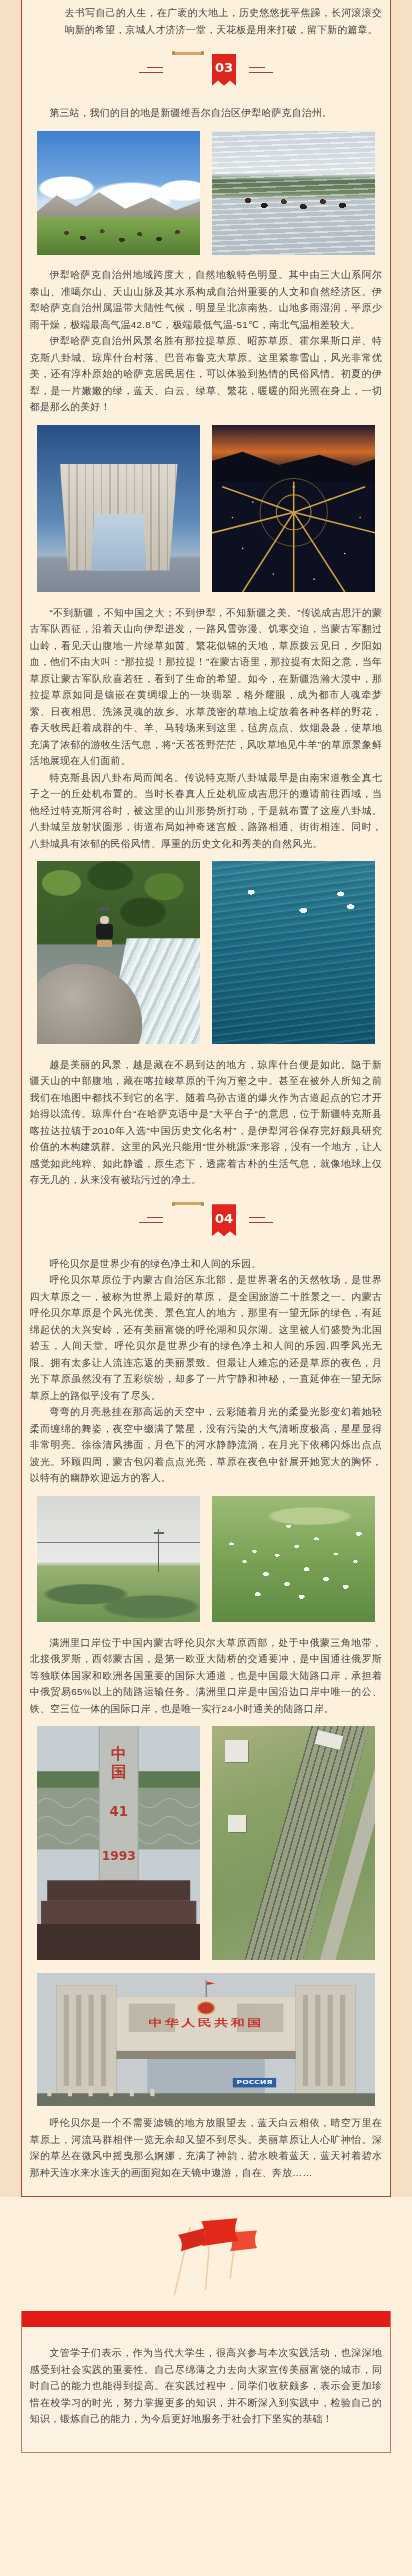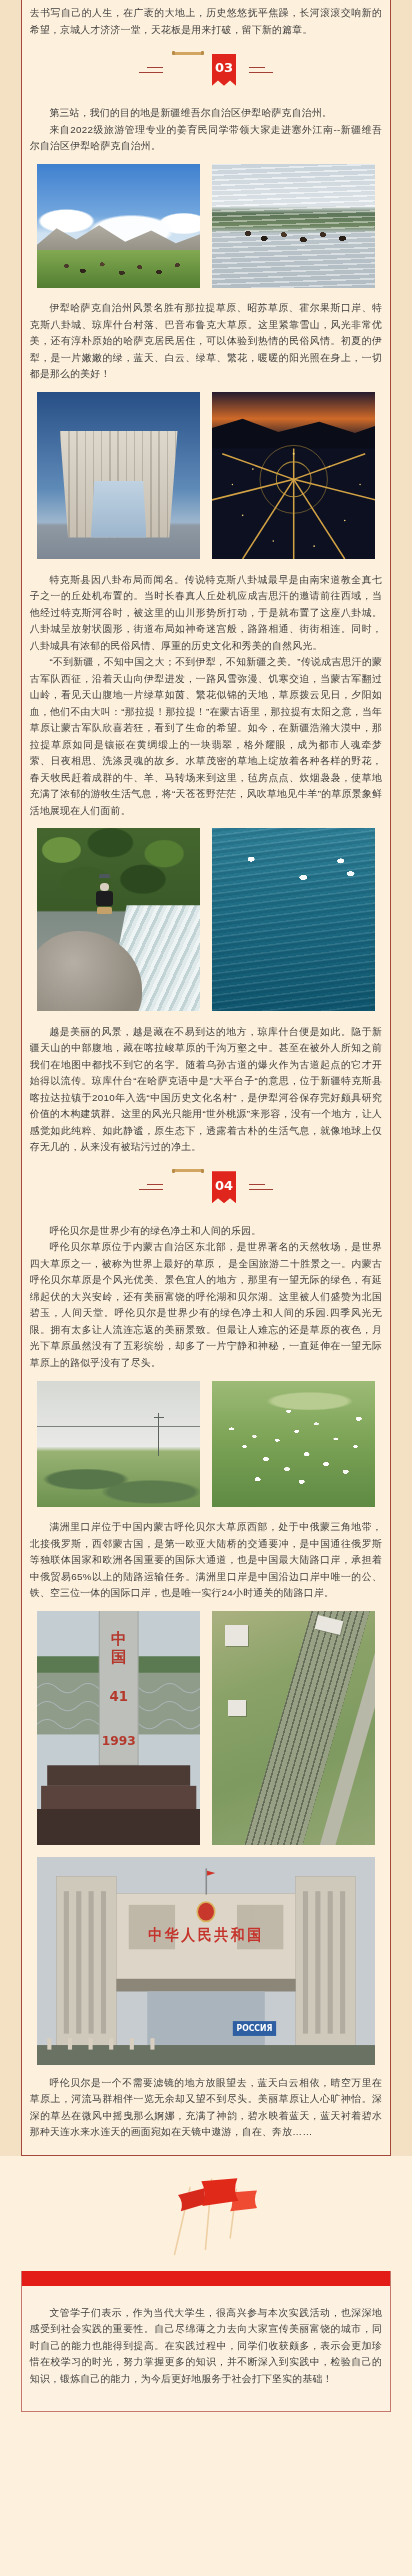--- a/index.html
+++ b/index.html
@@ -20,21 +20,21 @@
     padding:5.2px 8.2px 14.4px;
   }
   p.para{
     margin:0;
     font-size:9.8px;
     line-height:16.5px;
     text-align:justify;
     text-indent:2em;
     letter-spacing:0.3px;
   }
-  p.para.noindent{text-indent:0;}
+  p.para.noindent{text-indent:0;margin-left:35px;}
 
   
   .divider{
     display:flex;align-items:center;justify-content:center;
     gap:13.4px;margin:15.5px 0 19.6px;
   }
   .deco{width:24px;}
   .deco .l1{height:1px;background:#a43f35;width:15.5px;margin-bottom:4.1px;}
   .deco .l2{height:1px;background:#a43f35;width:24px;}
   .deco.left .l1{margin-left:auto;}
@@ -60,21 +60,21 @@
     font-family:"DejaVu Sans",sans-serif;
     margin-top:-4.1px;
   }
 
   
   .pair{display:flex;gap:11.3px;margin:9.3px 7.2px 12.4px;}
   .pair .ph{flex:1;}
   .single{margin:10.3px 7.2px 9.3px;}
   .ph{position:relative;overflow:hidden;background:#ccc;}
   .h240{height:124px;} .h325{height:167px;} .h356{height:183px;}
-  .h245{height:126px;} .h455{height:234px;} .h365{height:208px;}
+  .h245{height:126px;} .h455{height:234px;} .h365{height:133px;}
 
   
   .ph-meadow{
     background:
       radial-gradient(46px 19.6px at 18% 46%,#ffffff 55%,rgba(255,255,255,0) 62%),
       radial-gradient(67px 26px at 58% 54%,#fbfdff 55%,rgba(255,255,255,0) 63%),
       radial-gradient(41px 17.5px at 90% 48%,#ffffff 55%,rgba(255,255,255,0) 62%),
       linear-gradient(180deg,#3f80cf 0%,#74a8de 42%,#cfe2f2 56%,#d8e6f0 100%);
   }
   .ph-meadow::before{
@@ -239,27 +239,27 @@
             <span class="num">03</span>
           </div>
       </div>
       <div class="deco right">
           <div class="l1"></div>
           <div class="l2"></div>
         </div>
     </div>
 
     <p class="para">第三站，我们的目的地是新疆维吾尔自治区伊犁哈萨克自治州。</p>
-    <p class="para">来自2022级旅游管理专业的姜育民同学带领大家走进塞外江南--新疆维吾尔自治区伊犁哈萨克自治州。</p>
 
     <div class="pair">
       <div class="ph h240 ph-meadow"></div>
       <div class="ph h240 ph-horses"></div>
     </div>
 
+    <p class="para">伊犁哈萨克自治州地域跨度大，自然地貌特色明显。其中由三大山系阿尔泰山、准噶尔山、天山山脉及其水系构成自治州重要的人文和自然经济区。伊犁哈萨克自治州属温带大陆性气候，明显呈北凉南热。山地多雨湿润，平原少雨干燥，极端最高气温42.8℃，极端最低气温-51℃，南北气温相差较大。</p>
     <p class="para">伊犁哈萨克自治州风景名胜有那拉提草原、昭苏草原、霍尔果斯口岸、特克斯八卦城、琼库什台村落、巴音布鲁克大草原。这里紧靠雪山，风光非常优美，还有淳朴原始的哈萨克居民居住，可以体验到热情的民俗风情。初夏的伊犁，是一片嫩嫩的绿，蓝天、白云、绿草、繁花，暖暖的阳光照在身上，一切都是那么的美好！</p>
 
     <div class="pair">
       <div class="ph h325 ph-gatedusk">
         <div class="bldg"></div>
         <div class="hole"></div>
       </div>
       <div class="ph h325 svgph">
         <svg viewBox="0 0 320 325" preserveAspectRatio="none">
           <defs>
@@ -292,22 +292,22 @@
               <circle cx="120" cy="290" r="1.6"></circle>
               <circle cx="200" cy="300" r="1.6"></circle>
             <circle cx="40" cy="180" r="1.4"></circle>
               <circle cx="290" cy="180" r="1.4"></circle>
               <circle cx="160" cy="120" r="2"></circle>
           </g>
         </svg>
       </div>
     </div>
 
+    <p class="para">“不到新疆，不知中国之大；不到伊犁，不知新疆之美。”传说成吉思汗的蒙古军队西征，沿着天山向伊犁进发，一路风雪弥漫、饥寒交迫，当蒙古军翻过山岭，看见天山腹地一片绿草如茵、繁花似锦的天地，草原拨云见日，夕阳如血，他们不由大叫：“那拉提！那拉提！”在蒙古语里，那拉提有太阳之意，当年草原让蒙古军队欣喜若狂，看到了生命的希望。如今，在新疆浩瀚大漠中，那拉提草原如同是镶嵌在黄绸缎上的一块翡翠，格外耀眼，成为都市人魂牵梦萦、日夜相思、洗涤灵魂的故乡。水草茂密的草地上绽放着各种各样的野花，春天牧民赶着成群的牛、羊、马转场来到这里，毡房点点、炊烟袅袅，使草地充满了浓郁的游牧生活气息，将“天苍苍野茫茫，风吹草地见牛羊”的草原景象鲜活地展现在人们面前。</p>
     <p class="para">特克斯县因八卦布局而闻名。传说特克斯八卦城最早是由南宋道教全真七子之一的丘处机布置的。当时长春真人丘处机应成吉思汗的邀请前往西域，当他经过特克斯河谷时，被这里的山川形势所打动，于是就布置了这座八卦城。八卦城呈放射状圆形，街道布局如神奇迷宫般，路路相通、街街相连。同时，八卦城具有浓郁的民俗风情、厚重的历史文化和秀美的自然风光。</p>
-    <p class="para">“不到新疆，不知中国之大；不到伊犁，不知新疆之美。”传说成吉思汗的蒙古军队西征，沿着天山向伊犁进发，一路风雪弥漫、饥寒交迫，当蒙古军翻过山岭，看见天山腹地一片绿草如茵、繁花似锦的天地，草原拨云见日，夕阳如血，他们不由大叫：“那拉提！那拉提！”在蒙古语里，那拉提有太阳之意，当年草原让蒙古军队欣喜若狂，看到了生命的希望。如今，在新疆浩瀚大漠中，那拉提草原如同是镶嵌在黄绸缎上的一块翡翠，格外耀眼，成为都市人魂牵梦萦、日夜相思、洗涤灵魂的故乡。水草茂密的草地上绽放着各种各样的野花，春天牧民赶着成群的牛、羊、马转场来到这里，毡房点点、炊烟袅袅，使草地充满了浓郁的游牧生活气息，将“天苍苍野茫茫，风吹草地见牛羊”的草原景象鲜活地展现在人们面前。</p>
 
     <div class="pair">
       <div class="ph h356 ph-stream">
         <div class="water"></div>
         <div class="rock"></div>
         <div class="figure">
           <div class="cap"></div>
             <div class="head"></div>
             <div class="body"></div>
             <div class="shorts"></div>
@@ -330,20 +330,21 @@
           </div>
       </div>
       <div class="deco right">
           <div class="l1"></div>
           <div class="l2"></div>
         </div>
     </div>
 
     <p class="para">呼伦贝尔是世界少有的绿色净土和人间的乐园。</p>
     <p class="para">呼伦贝尔草原位于内蒙古自治区东北部，是世界著名的天然牧场，是世界四大草原之一，被称为世界上最好的草原， 是全国旅游二十胜景之一。内蒙古呼伦贝尔草原是个风光优美、景色宜人的地方，那里有一望无际的绿色，有延绵起伏的大兴安岭，还有美丽富饶的呼伦湖和贝尔湖。这里被人们盛赞为北国碧玉，人间天堂。呼伦贝尔是世界少有的绿色净土和人间的乐园.四季风光无限。拥有太多让人流连忘返的美丽景致。但最让人难忘的还是草原的夜色，月光下草原虽然没有了五彩缤纷，却多了一片宁静和神秘，一直延伸在一望无际草原上的路似乎没有了尽头。</p>
+    <p class="para">弯弯的月亮悬挂在那高远的天空中，云彩随着月光的柔曼光影变幻着她轻柔而缠绵的舞姿，夜空中缀满了繁星，没有污染的大气清晰度极高，星星显得非常明亮。徐徐清风拂面，月色下的河水静静流淌，在月光下依稀闪烁出点点波光。环顾四周，蒙古包闪着点点光亮，草原在夜色中舒展开她宽大的胸怀，以特有的幽静欢迎远方的客人。</p>
 
     <div class="pair">
       <div class="ph h245 ph-fog">
         <div class="wire"></div>
           <div class="pole"></div>
       </div>
       <div class="ph h245 ph-sheep"></div>
     </div>
 
     <p class="para">满洲里口岸位于中国内蒙古呼伦贝尔大草原西部，处于中俄蒙三角地带，北接俄罗斯，西邻蒙古国，是第一欧亚大陆桥的交通要冲，是中国通往俄罗斯等独联体国家和欧洲各国重要的国际大通道，也是中国最大陆路口岸，承担着中俄贸易65%以上的陆路运输任务。满洲里口岸是中国沿边口岸中唯一的公、铁、空三位一体的国际口岸，也是唯一实行24小时通关的陆路口岸。</p>

